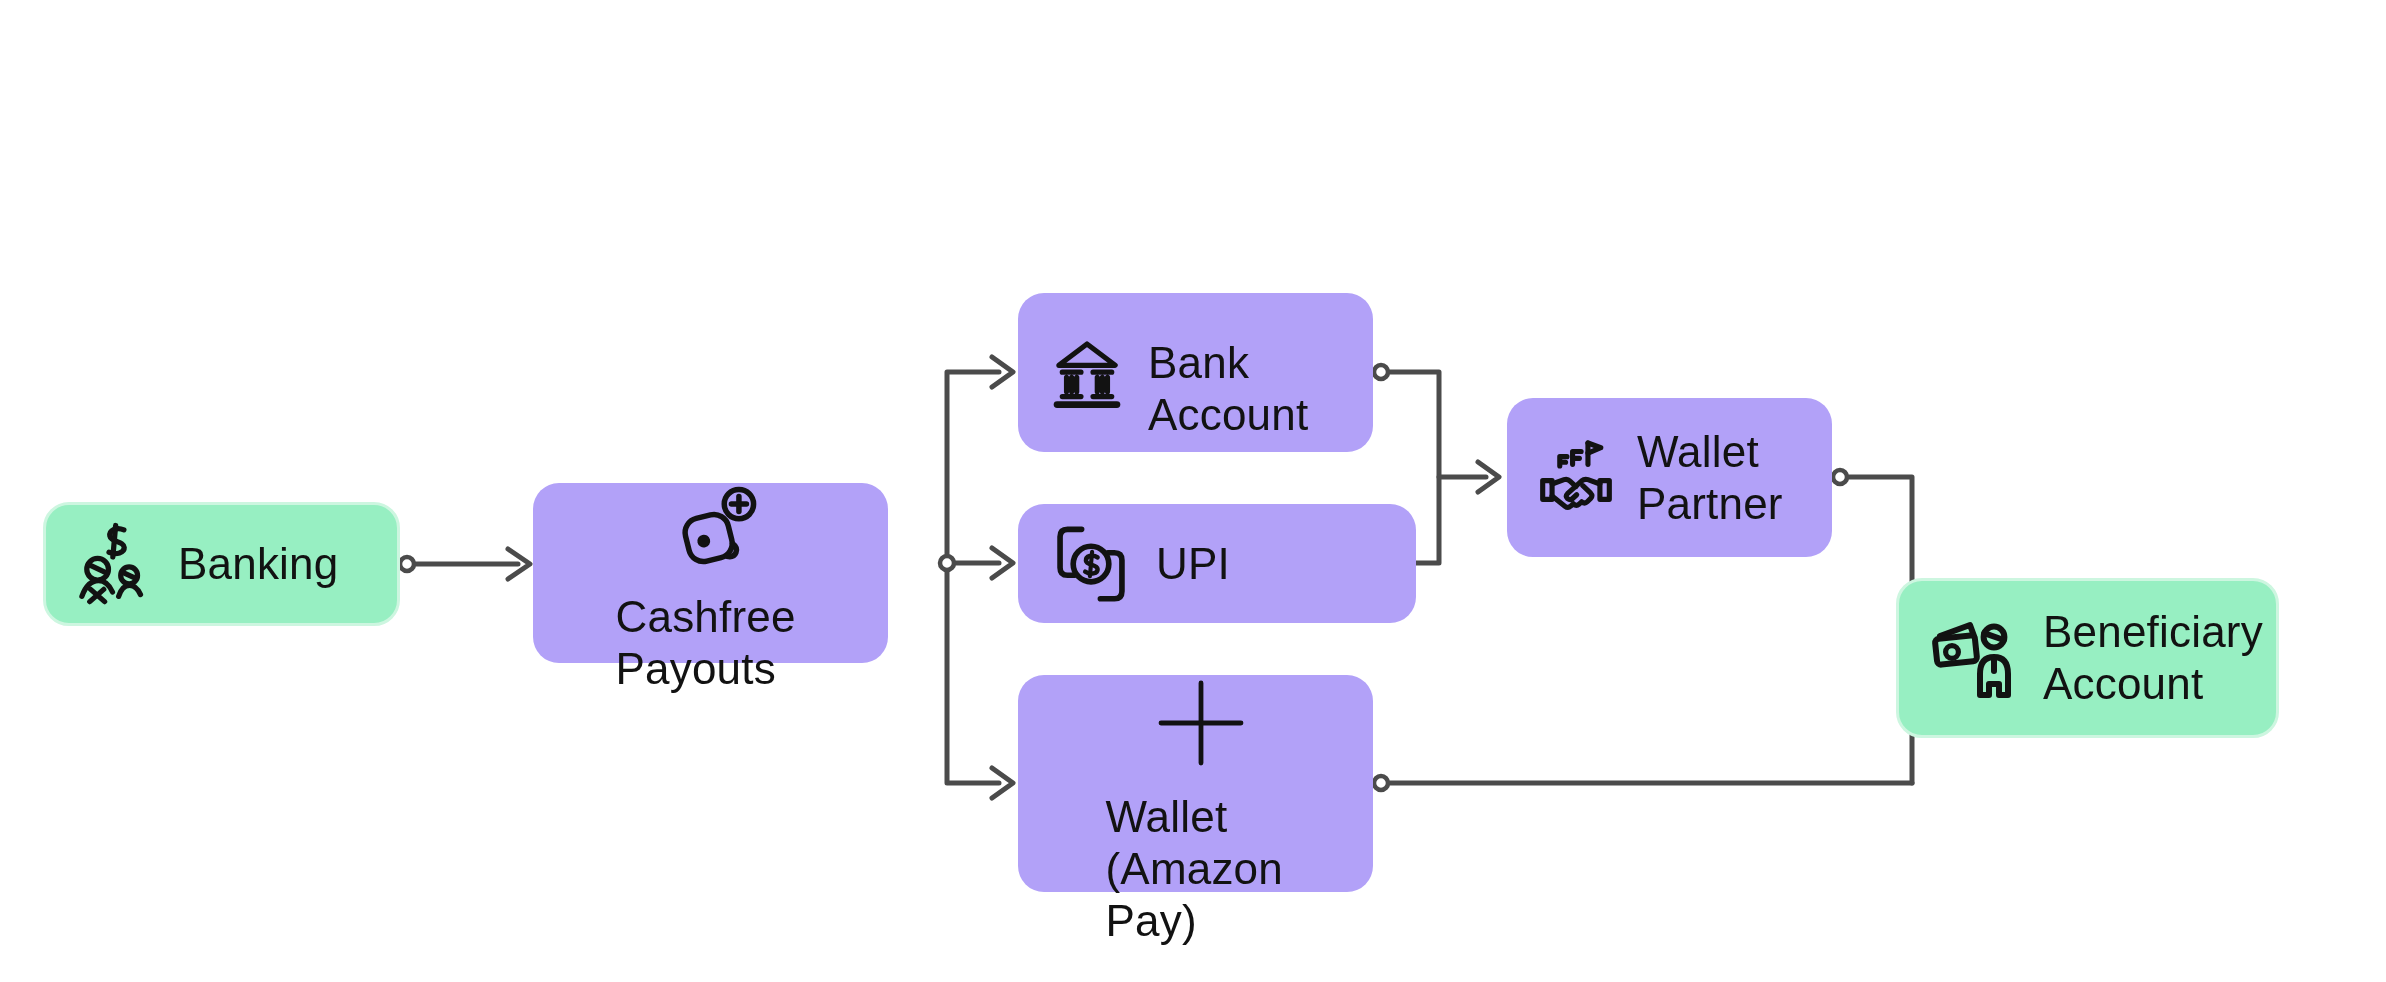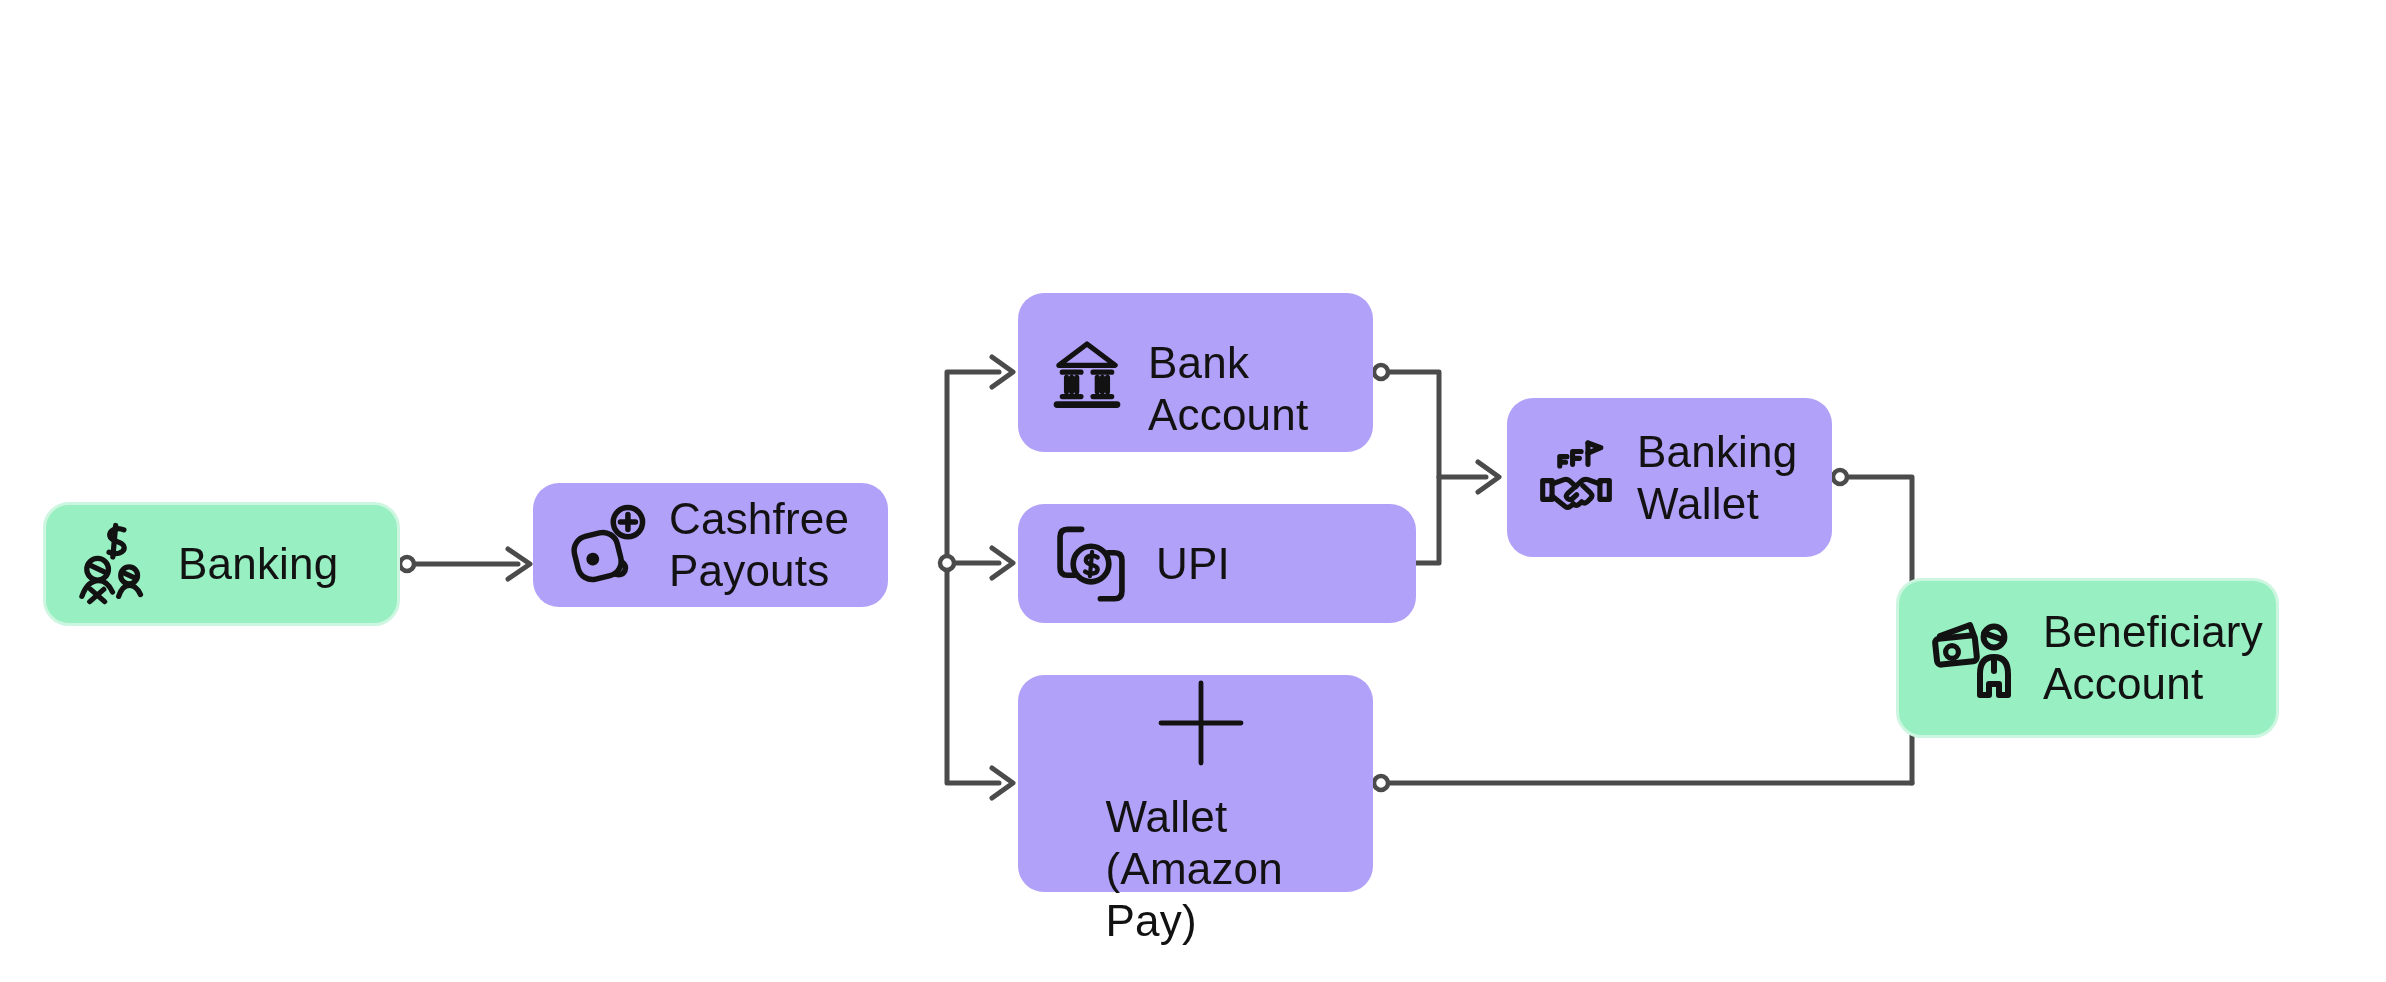--- a/index.html
+++ b/index.html
@@ -85,21 +85,21 @@
         <path d="M4.5 42.5 C 7 35.5 11 33.5 14 33.5 C 17 33.5 20 35.5 22 40"></path>
         <path d="M9.5 38.5 L 17.5 45.5 M17 38.5 L 9 45.5"></path>
         <circle cx="31.5" cy="30.5" r="4.8"></circle>
         <path d="M27.5 28.6 L 35.6 32.4"></path>
         <path d="M25.5 42.5 C 27 37.8 29.5 36.2 31.8 36.2 C 34.2 36.2 36.5 38 38 41.5"></path>
       </svg>
     </span>
     <span class="label nowrap">Banking</span>
   </div>
 
-  <div class="node purple" style="left:533px;top:483px;width:355px;height:124px;">
+  <div class="node purple" style="left:533px;top:483px;width:355px;height:180px;flex-direction:column;">
     <span class="icon">
       <svg width="88" height="88" viewBox="0 0 48 48" fill="none" stroke-width="3" stroke-linecap="round" stroke-linejoin="round">
         <g transform="rotate(-14 20 30)">
           <rect x="8" y="18" width="24" height="24" rx="8"></rect>
           <circle cx="17" cy="31" r="2" fill="#121212" stroke="none"></circle>
         </g>
         <path d="M33 33 c 4 3 2 8 -3 7"></path>
         <circle cx="36.5" cy="11.5" r="8"></circle>
         <path d="M36.5 7.4 V 15.6 M32.4 11.5 H 40.6"></path>
       </svg>
@@ -148,21 +148,21 @@
         <path d="M31 3.5 l 7.5 2.8 l -7.5 3.2"></path>
         <path d="M22 8.5 V 16 M22 8.5 h 5 M22 12.5 h 4"></path>
         <path d="M14.5 11.5 V 17 M14.5 11.5 h 4.2 M14.5 14.8 h 3.4"></path>
         <path d="M4.5 25.5 h 5.5 v 11 H 4.5 Z"></path>
         <path d="M43.5 25.5 h -5.5 v 11 h 5.5 Z"></path>
         <path d="M10 27.5 l 7 -2.5 q 2 -0.7 3.5 0.8 l 3.5 3.2"></path>
         <path d="M38 27.5 l -7 -2.5 q -2 -0.7 -3.8 0.8 l -8.2 7.4 q -1.5 1.5 0 2.8 q 1.6 1.3 3 0 l 2.4 -2.2"></path>
         <path d="M10 34.5 l 7.5 6 q 1.8 1.4 3.4 0 l 1.6 -1.4 q 1.7 1.6 3.2 0.3 l 1.6 -1.5 q 1.8 1.5 3.3 0 l 2 -2 q 1.5 -1.5 0 -3 l -4.6 -4.4"></path>
       </svg>
     </span>
-    <span class="label" style="width:190px;">Banking Wallet</span>
+    <span class="label" style="width:190px;">Wallet Partner</span>
   </div>
 
   <div class="node green" style="left:1896px;top:578px;width:383px;height:160px;">
     <span class="icon">
       <svg width="96" height="96" viewBox="0 0 48 48" fill="none" stroke-width="3" stroke-linecap="round" stroke-linejoin="round">
         <path d="M6.5 13 l 15 -5.5 l 2.2 6"></path>
         <rect x="4.5" y="13.5" width="20" height="13" rx="2" transform="rotate(-6 14.5 20)"></rect>
         <circle cx="12.5" cy="21" r="3.2" stroke-width="2.6"></circle>
         <circle cx="33.5" cy="13.5" r="5.2"></circle>
         <path d="M28.6 11.6 L 38.4 15"></path>

